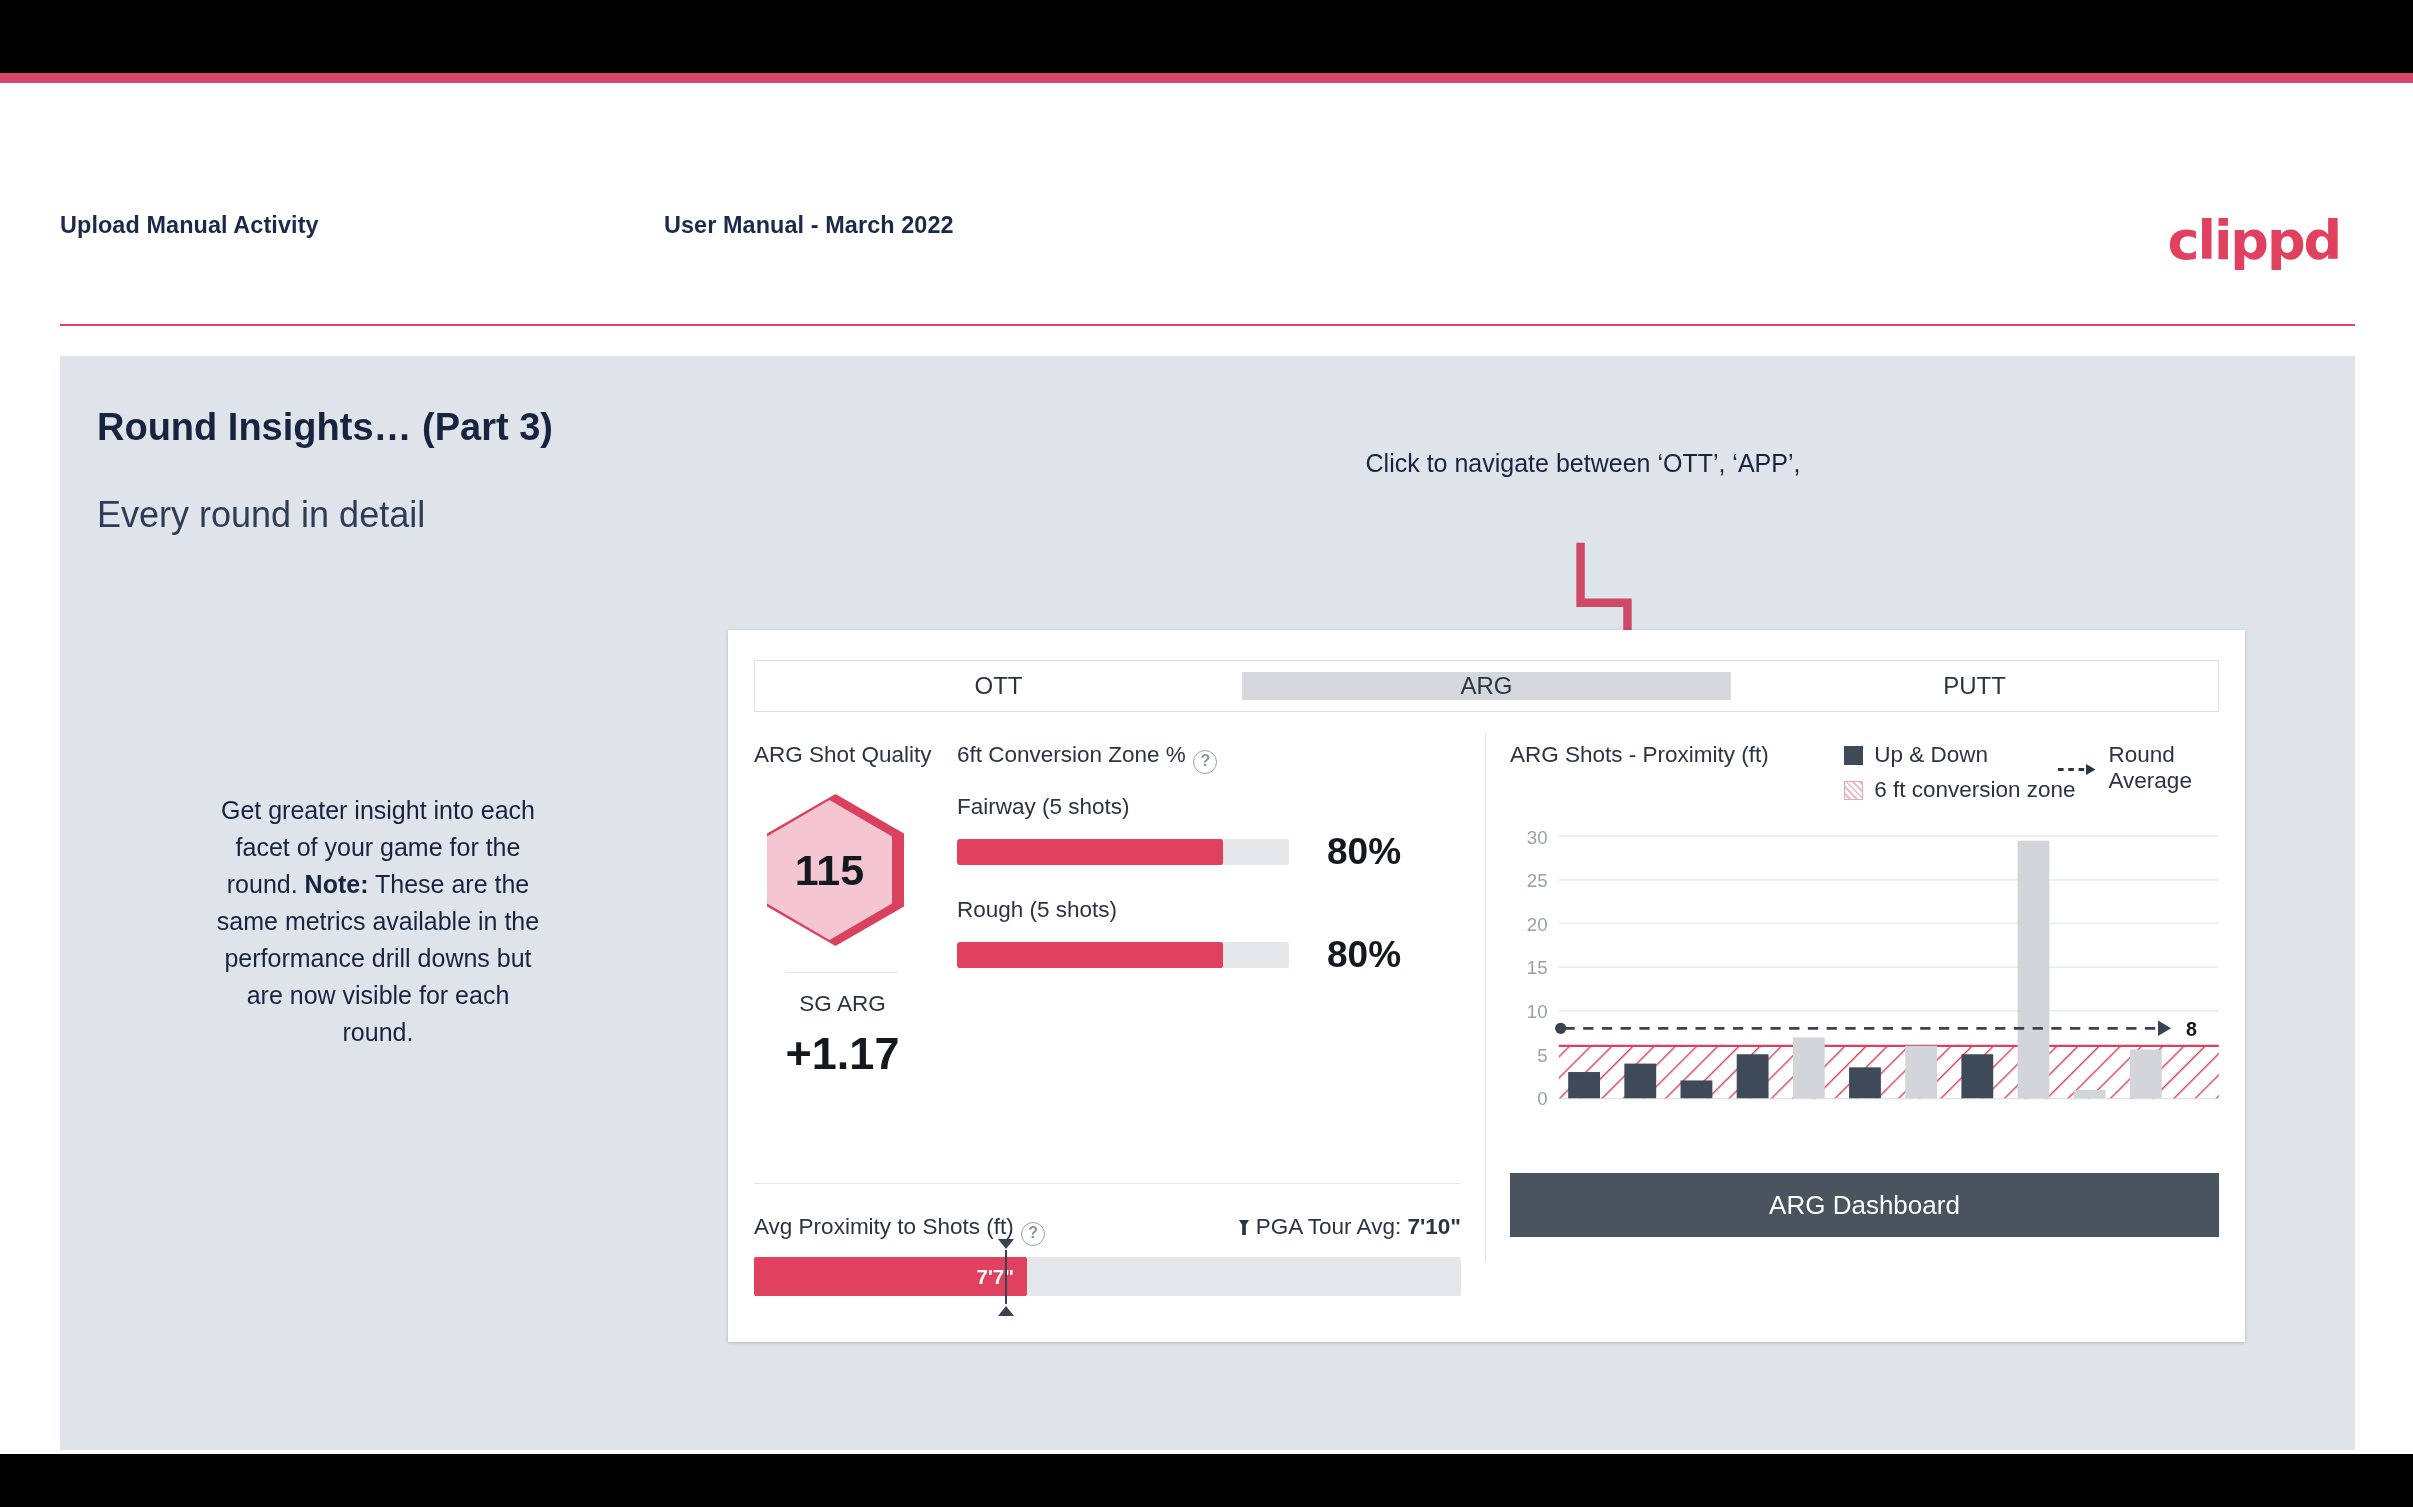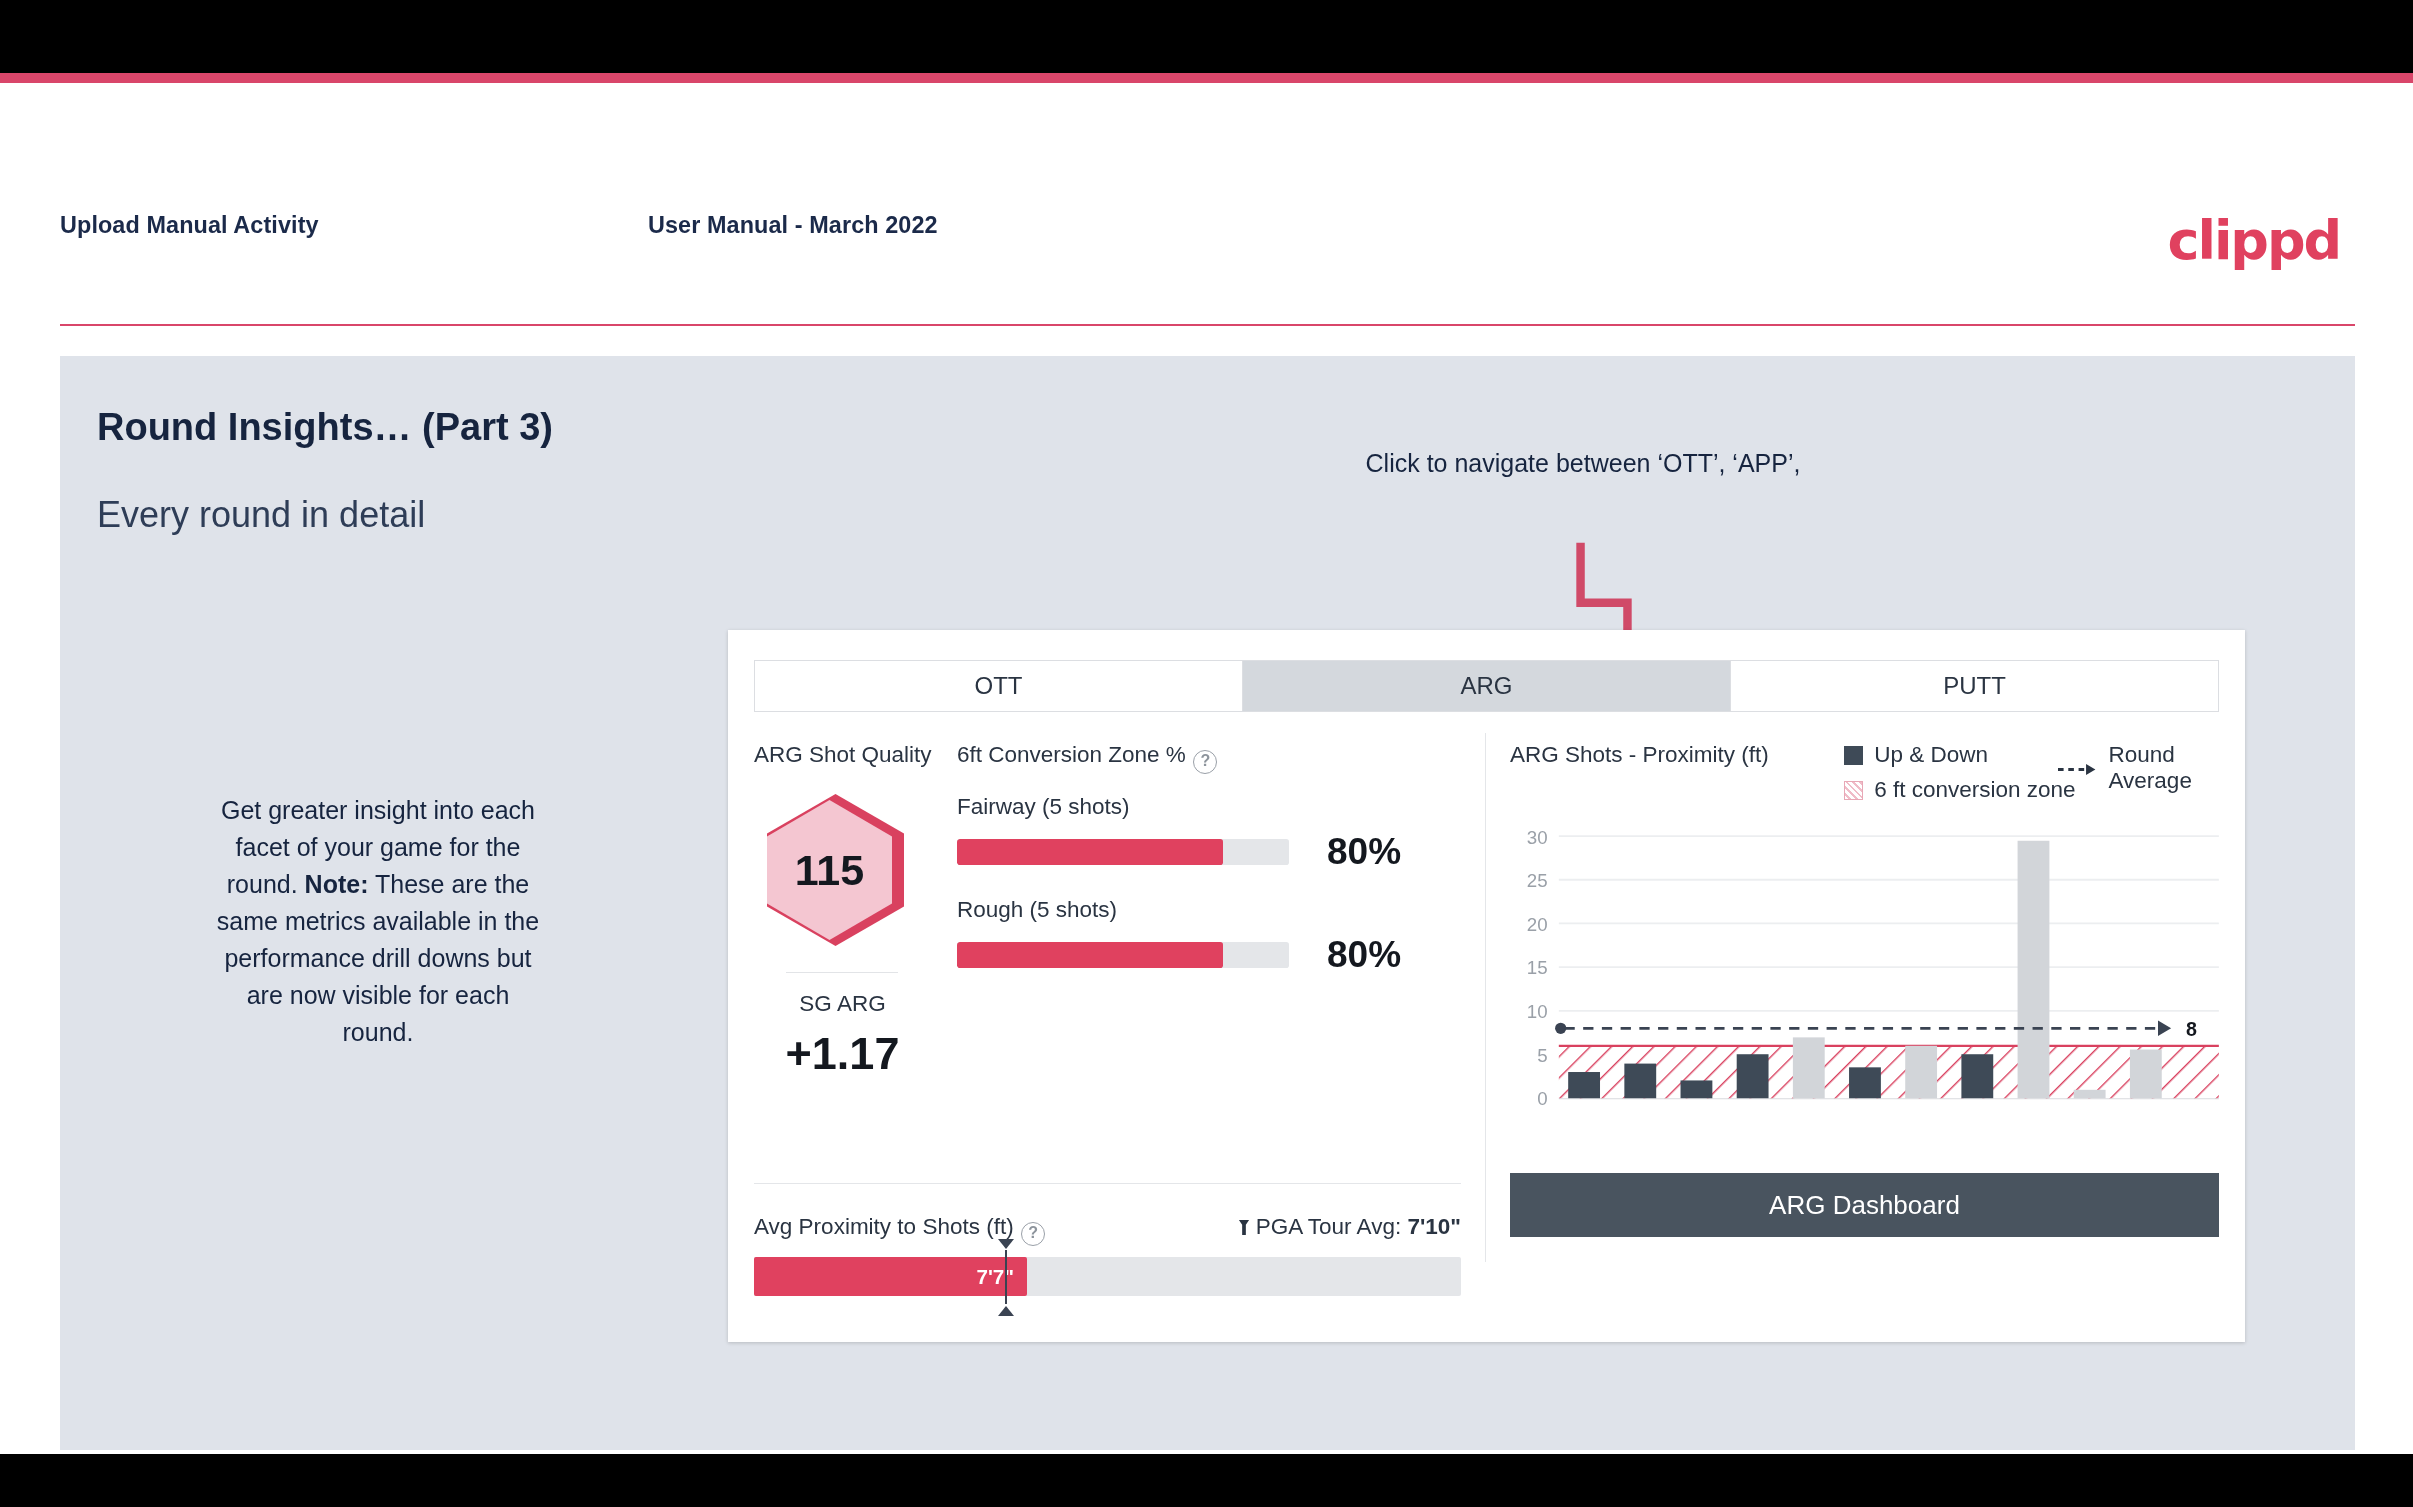--- a/index.html
+++ b/index.html
@@ -16,21 +16,21 @@
     background: #ffffff;
   }
   .bottom-black { position:absolute; left:0; top:1454px; width:2413px; height:53px; background:#000; }
 
   
   .hdr-left {
     position:absolute; left:60px; top:129px; font-size:23.4px; font-weight:700;
     color:#1b2a4a; letter-spacing:0.1px;
   }
   .hdr-mid {
-    position:absolute; left:648px; top:129px; font-size:23.4px; font-weight:700;
+    position:absolute; left:664px; top:129px; font-size:23.4px; font-weight:700;
     color:#1b2a4a; letter-spacing:0.1px;
   }
   .logo {
     position:absolute; right:73px; top:131px; font-size:54px; font-weight:800;
     color:#e0415f; letter-spacing:-2.1px; line-height:1;
     font-family:"DejaVu Sans", sans-serif;
   }
   .hdr-rule {
     position:absolute; left:60px; top:241px; width:2295px; height:1.9px; background:#d9466a;
   }
@@ -61,21 +61,21 @@
 
   
   .arrow-svg { position:absolute; left:1573px; top:454px; }
 
   
   .card {
     position:absolute; left:728px; top:547px; width:1517px; height:712px;
     background:#ffffff; box-shadow:0 0.9px 3.7px rgba(0,0,0,.18);
   }
   .tabs { position:absolute; left:26px; top:30px; width:1465px; height:52px; display:flex;
-          border:0.9px solid #dcdee2; background:#fff; }
+          border:0.9px solid #dcdee2; background:#fff;align-items:center; }
   .tab { flex:1; display:flex; align-items:center; justify-content:center;
          font-size:24px; color:#2a3442; border-right:0.9px solid #dcdee2; background:#fff; }
   .tab:last-child { border-right:none; }
   .tab.active { background:#d4d8dd; }
 
   .vdivider { position:absolute; left:757px; top:103px; width:0.9px; height:529px; background:#e4e6e9; }
   .hdivider { position:absolute; left:26px; top:553px; width:707px; height:0.9px; background:#e4e6e9; }
 
   .sec-argq { position:absolute; left:26px; top:112px; font-size:22.5px; color:#2a3442; }
   .sec-conv { position:absolute; left:229px; top:112px; font-size:22.5px; color:#2a3442; }

